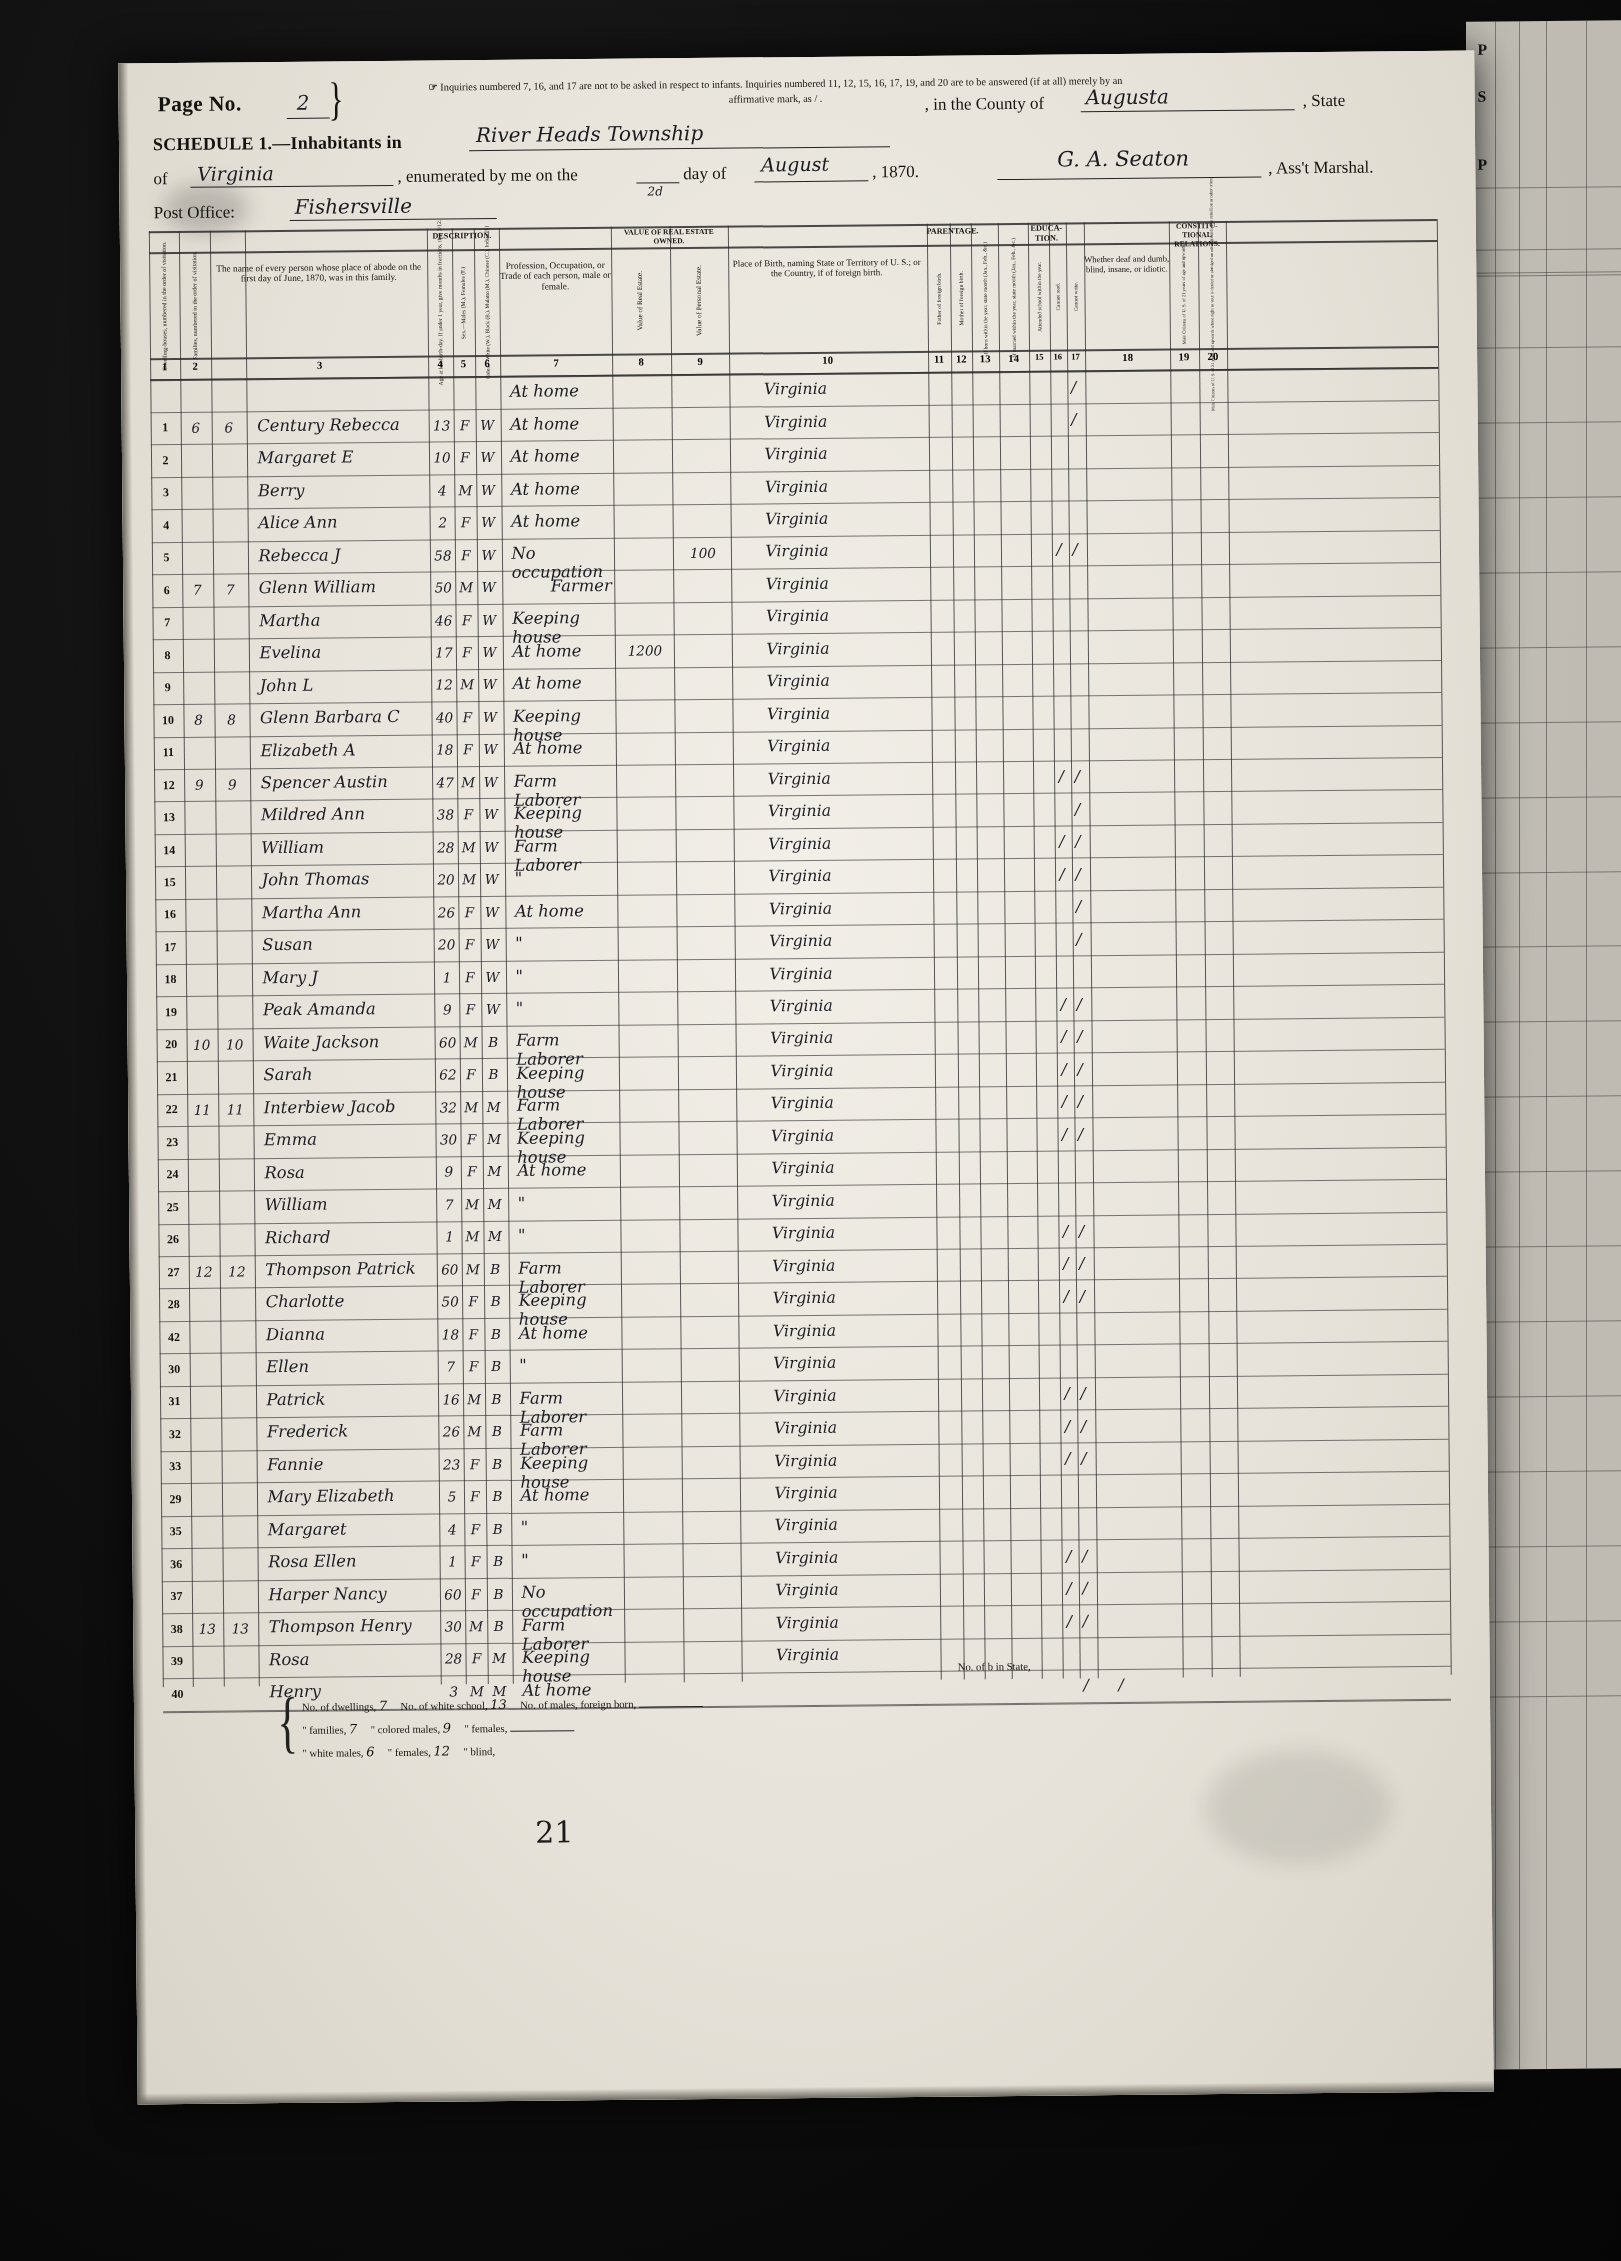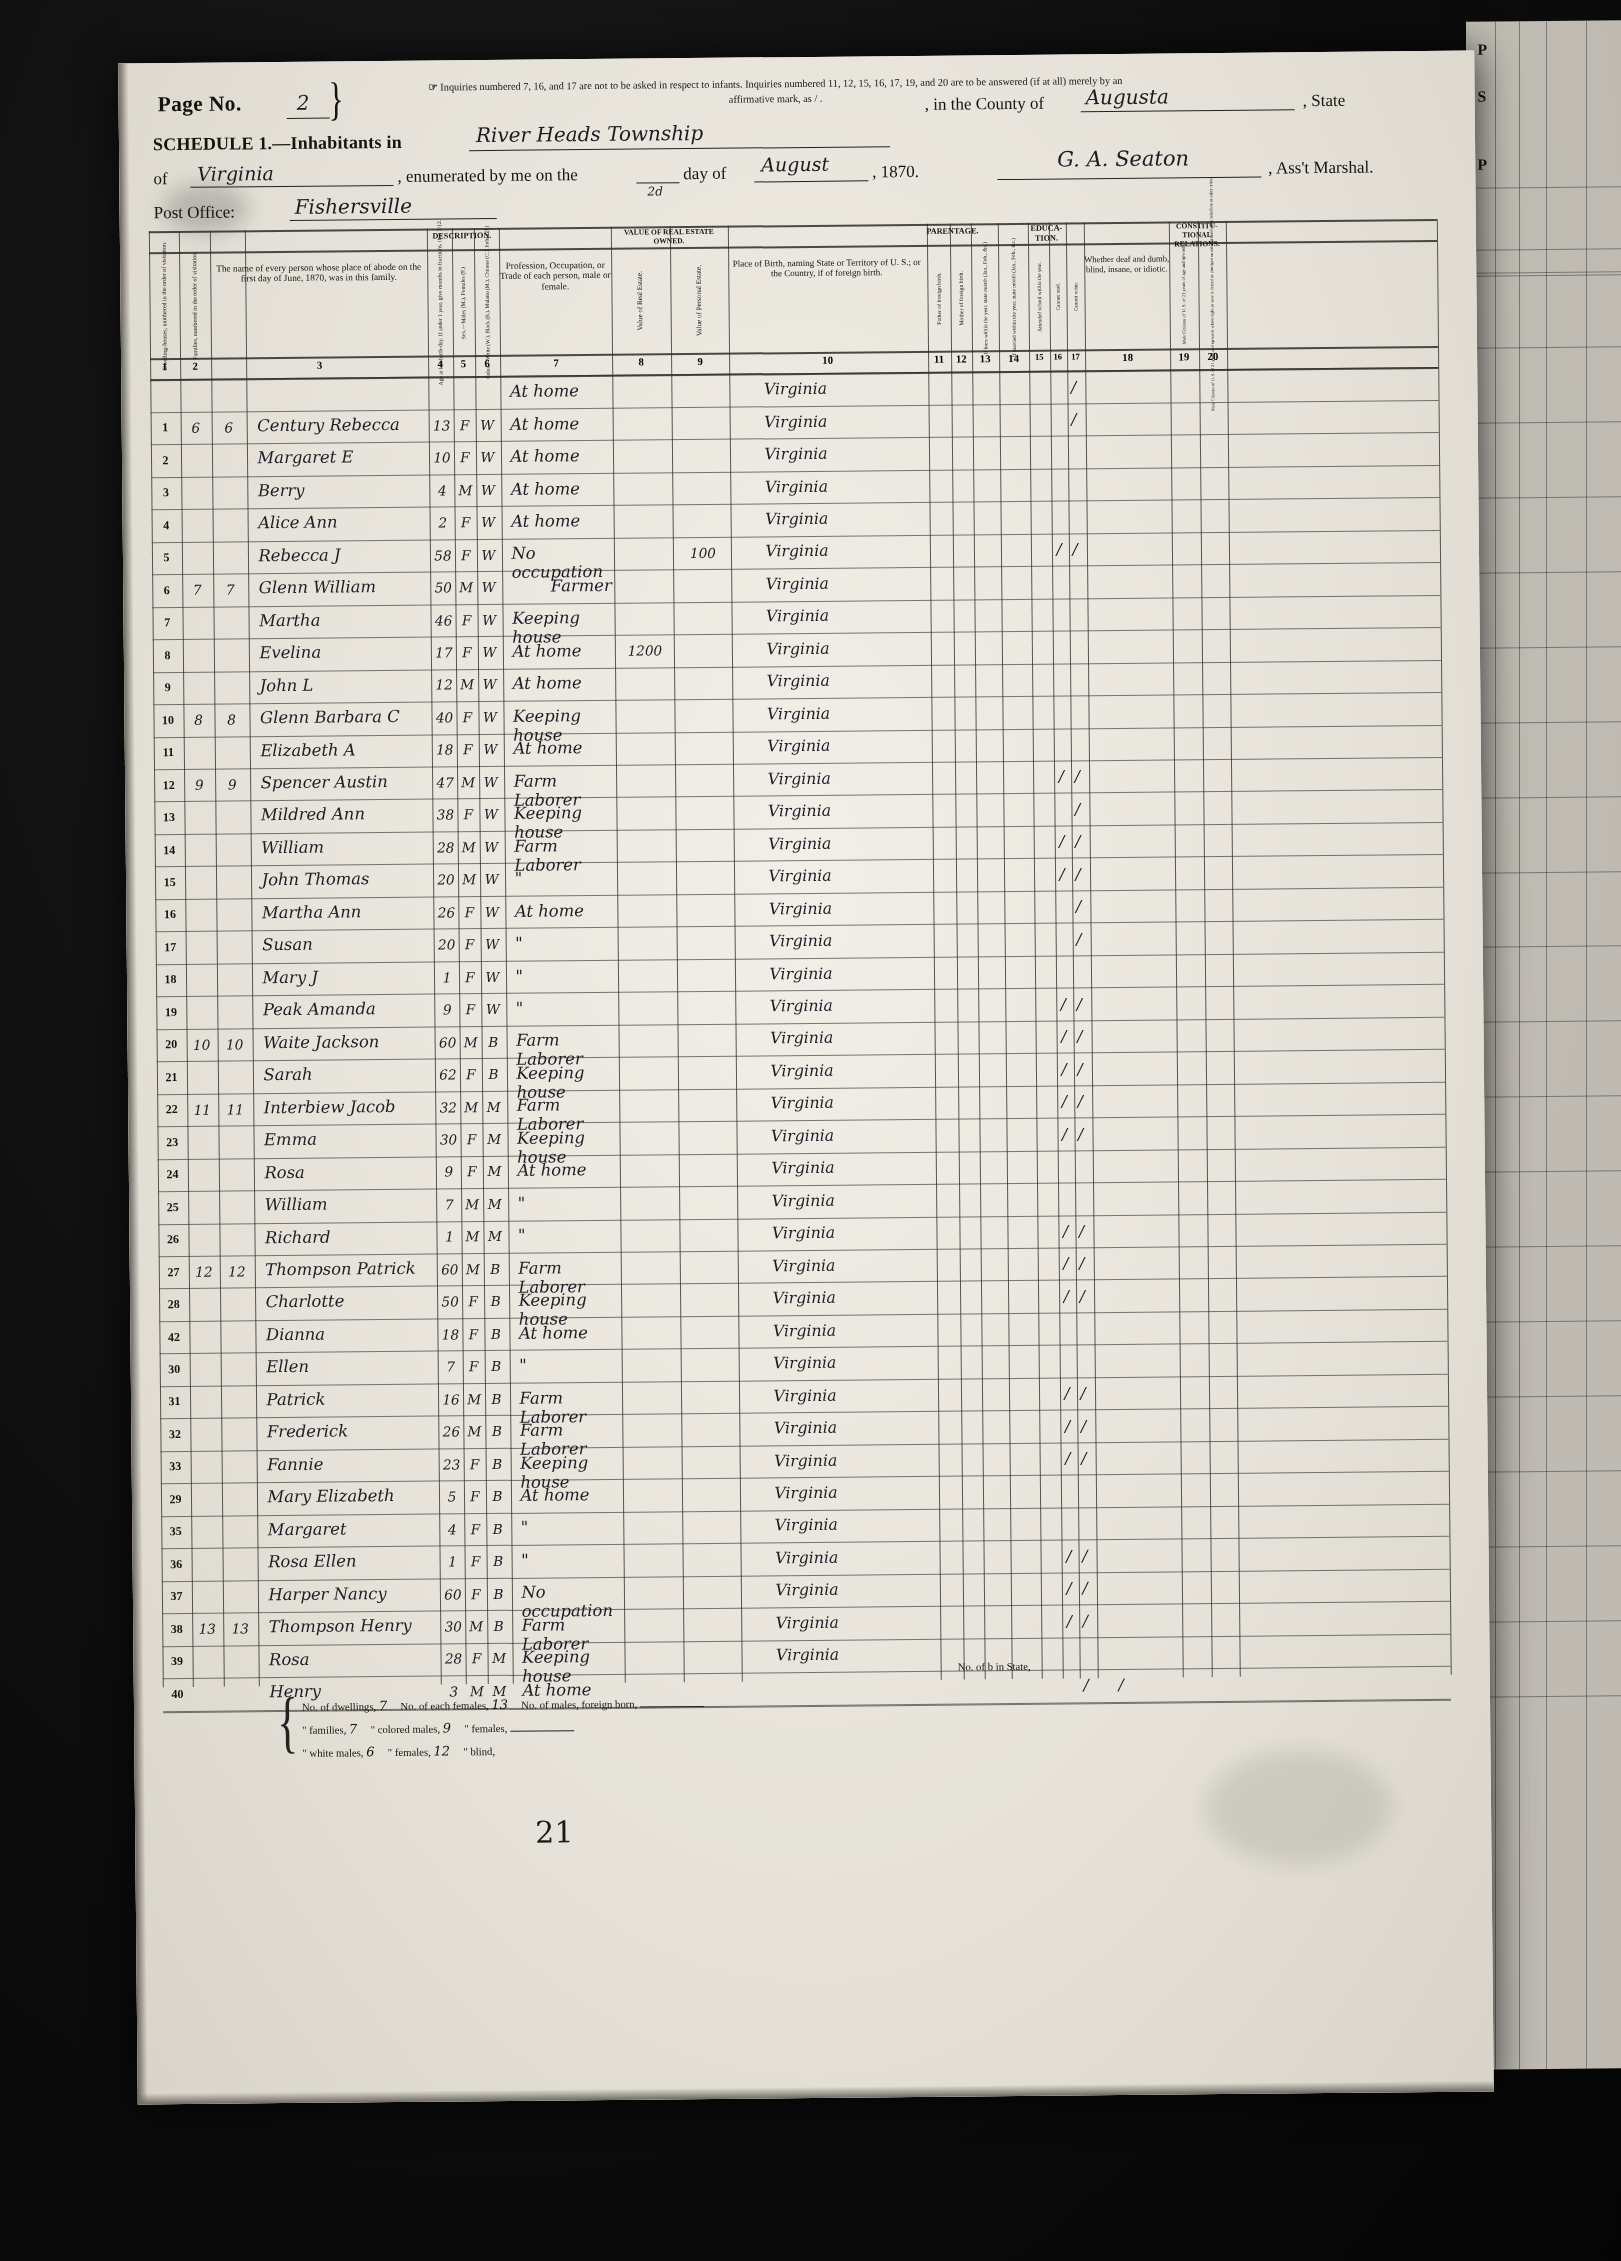--- a/index.html
+++ b/index.html
@@ -661,21 +661,21 @@
         <div class="cell sm" style="left: 956px; top: 1453px; font-size: 15.7px;">/</div>
       </div>
   </div>
 
   <div class="brace">{</div>
   <div class="footnote print">
     <div>
       <span>No. of dwellings,</span>
       <span class="fv">7</span>
       &nbsp;&nbsp;&nbsp;
-      <span>No. of each females,</span>
+      <span>No. of white school,</span>
       <span class="fv">13</span>
       &nbsp;&nbsp;&nbsp;
       <span>No. of males, foreign born,</span>
       <span class="fv"></span>
       <span style="display:inline-block;width:64px;border-bottom:1px solid #222;"></span>
     </div>
     <div>
       <span>"  families,</span>
       <span class="fv">7</span>
       &nbsp;&nbsp;&nbsp;

